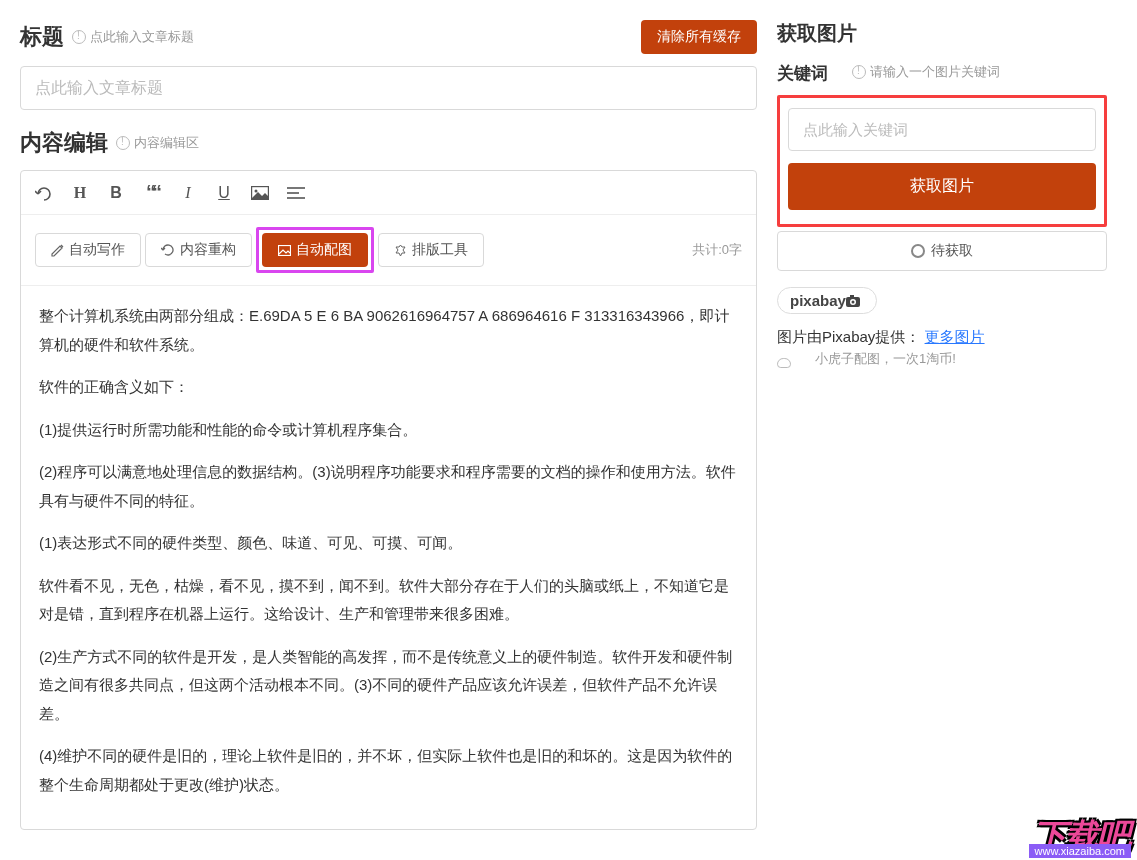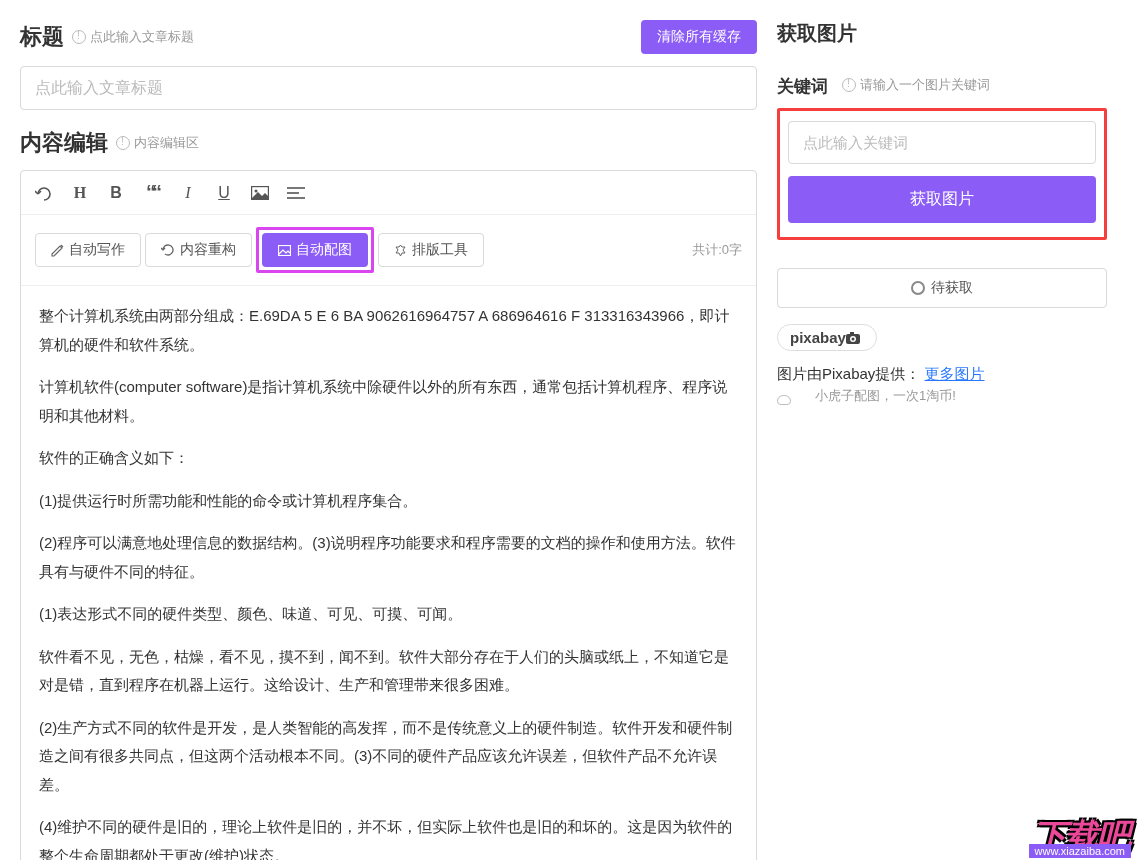--- a/index.html
+++ b/index.html
@@ -9,21 +9,21 @@
 .sidebar { width: 340px; padding-right: 10px; }
 
 .section-head { display: flex; align-items: center; justify-content: space-between; margin-bottom: 12px; }
 .section-title { display: flex; align-items: baseline; gap: 8px; }
 .section-title h2 { font-size: 22px; font-weight: 600; color: #333; }
 .section-hint { font-size: 13px; color: #999; display: inline-flex; align-items: center; gap: 4px; }
 .hint-circle { display: inline-block; width: 14px; height: 14px; border: 1px solid #bbb; border-radius: 50%; position: relative; }
 .hint-circle::after { content: "!"; position: absolute; top: -1px; left: 4px; font-size: 10px; color: #bbb; }
 
 .btn { display: inline-flex; align-items: center; gap: 5px; padding: 7px 15px; border-radius: 4px; font-size: 14px; cursor: pointer; border: 1px solid transparent; background: #fff; }
-.btn-primary { background: #8b5cf6; color: #fff; }
+.btn-primary { background: #c2410c; color: #fff; }
 .btn-default { background: #fff; border: 1px solid #d9d9d9; color: #555; }
 .btn-block { width: 100%; justify-content: center; padding: 12px; font-size: 16px; }
 
 .input { width: 100%; padding: 12px 14px; border: 1px solid #d9d9d9; border-radius: 4px; font-size: 16px; background: #fff; }
 .input::placeholder { color: #bbb; }
 
 .editor-box { border: 1px solid #d9d9d9; border-radius: 4px; margin-top: 12px; }
 .toolbar { display: flex; align-items: center; gap: 18px; padding: 10px 14px; border-bottom: 1px solid #eee; color: #555; }
 .tb-icon { cursor: pointer; font-size: 16px; width: 18px; text-align: center; }
 .tb-h { font-weight: 700; font-family: Georgia, serif; }
@@ -34,21 +34,21 @@
 .action-row { display: flex; align-items: center; gap: 4px; padding: 12px 14px; border-bottom: 1px solid #eee; }
 .spacer { flex: 1; }
 .word-count { font-size: 13px; color: #999; }
 
 .highlight-box { border: 3px solid #d946ef; padding: 3px; border-radius: 2px; }
 .highlight-box-large { border: 3px solid #f63e3e; padding: 10px 8px 14px; border-radius: 2px; margin-top: 10px; }
 
 .content { padding: 16px 18px; font-size: 15px; line-height: 1.9; color: #333; }
 .content p { margin-bottom: 14px; }
 
-.pending-btn { width: 100%; background: #fff; border: 1px solid #d9d9d9; border-radius: 4px; padding: 10px; text-align: center; color: #555; margin-top: 28px; display: flex; align-items: center; justify-content: center; gap: 6px; }
+.pending-btn { width: 100%; background: #fff; border: 1px solid #d9d9d9; border-radius: 4px; padding: 10px; text-align: center; color: #555; margin-top: 4px; display: flex; align-items: center; justify-content: center; gap: 6px; }
 .circ { width: 14px; height: 14px; border: 2px solid #888; border-radius: 50%; display: inline-block; }
 
 .pixabay-badge { display: inline-flex; align-items: center; border: 1px solid #ddd; border-radius: 14px; padding: 4px 12px; margin-top: 16px; font-weight: 600; font-size: 15px; color: #444; }
 .cam-icon { font-size: 14px; }
 
 .provide-line { margin-top: 14px; font-size: 15px; color: #333; }
 .provide-line a { color: #2878ff; text-decoration: underline; }
 
 .footer-note { margin-top: 3px; font-size: 13px; color: #999; display: flex; align-items: flex-end; gap: 24px; }
 .cloud { width: 14px; height: 10px; border: 1.5px solid #bbb; border-radius: 10px 10px 6px 6px; position: relative; }
@@ -145,37 +145,36 @@
               <path d="M6.5 1 L8 3 L11 3 L9 6 L11 9 L8 9 L6.5 12 L5 9 L2 9 L4 6 L2 3 L5 3 Z" fill="none" stroke="#666" stroke-width="1"></path>
             </svg>
           <span>排版工具</span>
         </button>
         <div class="spacer"></div>
         <span class="word-count">共计:0字</span>
       </div>
 
       <div class="content">
         <p>整个计算机系统由两部分组成：E.69DA 5 E 6 BA 9062616964757 A 686964616 F 313316343966，即计算机的硬件和软件系统。</p>
-        <p>计算机软件(computer software)是指计算机系统中除硬件以外的所有东西，通常包括计算机程序、程序说明和其他材料。</p>
         <p>软件的正确含义如下：</p>
         <p>(1)提供运行时所需功能和性能的命令或计算机程序集合。</p>
         <p>(2)程序可以满意地处理信息的数据结构。(3)说明程序功能要求和程序需要的文档的操作和使用方法。软件具有与硬件不同的特征。</p>
         <p>(1)表达形式不同的硬件类型、颜色、味道、可见、可摸、可闻。</p>
         <p>软件看不见，无色，枯燥，看不见，摸不到，闻不到。软件大部分存在于人们的头脑或纸上，不知道它是对是错，直到程序在机器上运行。这给设计、生产和管理带来很多困难。</p>
         <p>(2)生产方式不同的软件是开发，是人类智能的高发挥，而不是传统意义上的硬件制造。软件开发和硬件制造之间有很多共同点，但这两个活动根本不同。(3)不同的硬件产品应该允许误差，但软件产品不允许误差。</p>
         <p>(4)维护不同的硬件是旧的，理论上软件是旧的，并不坏，但实际上软件也是旧的和坏的。这是因为软件的整个生命周期都处于更改(维护)状态。</p>
       </div>
 
     </div>
   </div>
 
   <div class="sidebar">
     <h2 style="font-size:20px;font-weight:600;">获取图片</h2>
 
-    <div style="margin-top:28px;display:flex;align-items:baseline;gap:14px;">
+    <div style="margin-top:15px;display:flex;align-items:baseline;gap:24px;">
       <span style="font-size:17px;font-weight:600;">关键词</span>
       <span class="section-hint">
         <span class="hint-circle"></span>
         <span>请输入一个图片关键词</span>
       </span>
     </div>
 
     <div class="highlight-box-large">
       <input class="input" type="text" style="font-size: 15px;" placeholder="点此输入关键词">
       <button class="btn btn-primary btn-block" style="margin-top:12px;">获取图片</button>

